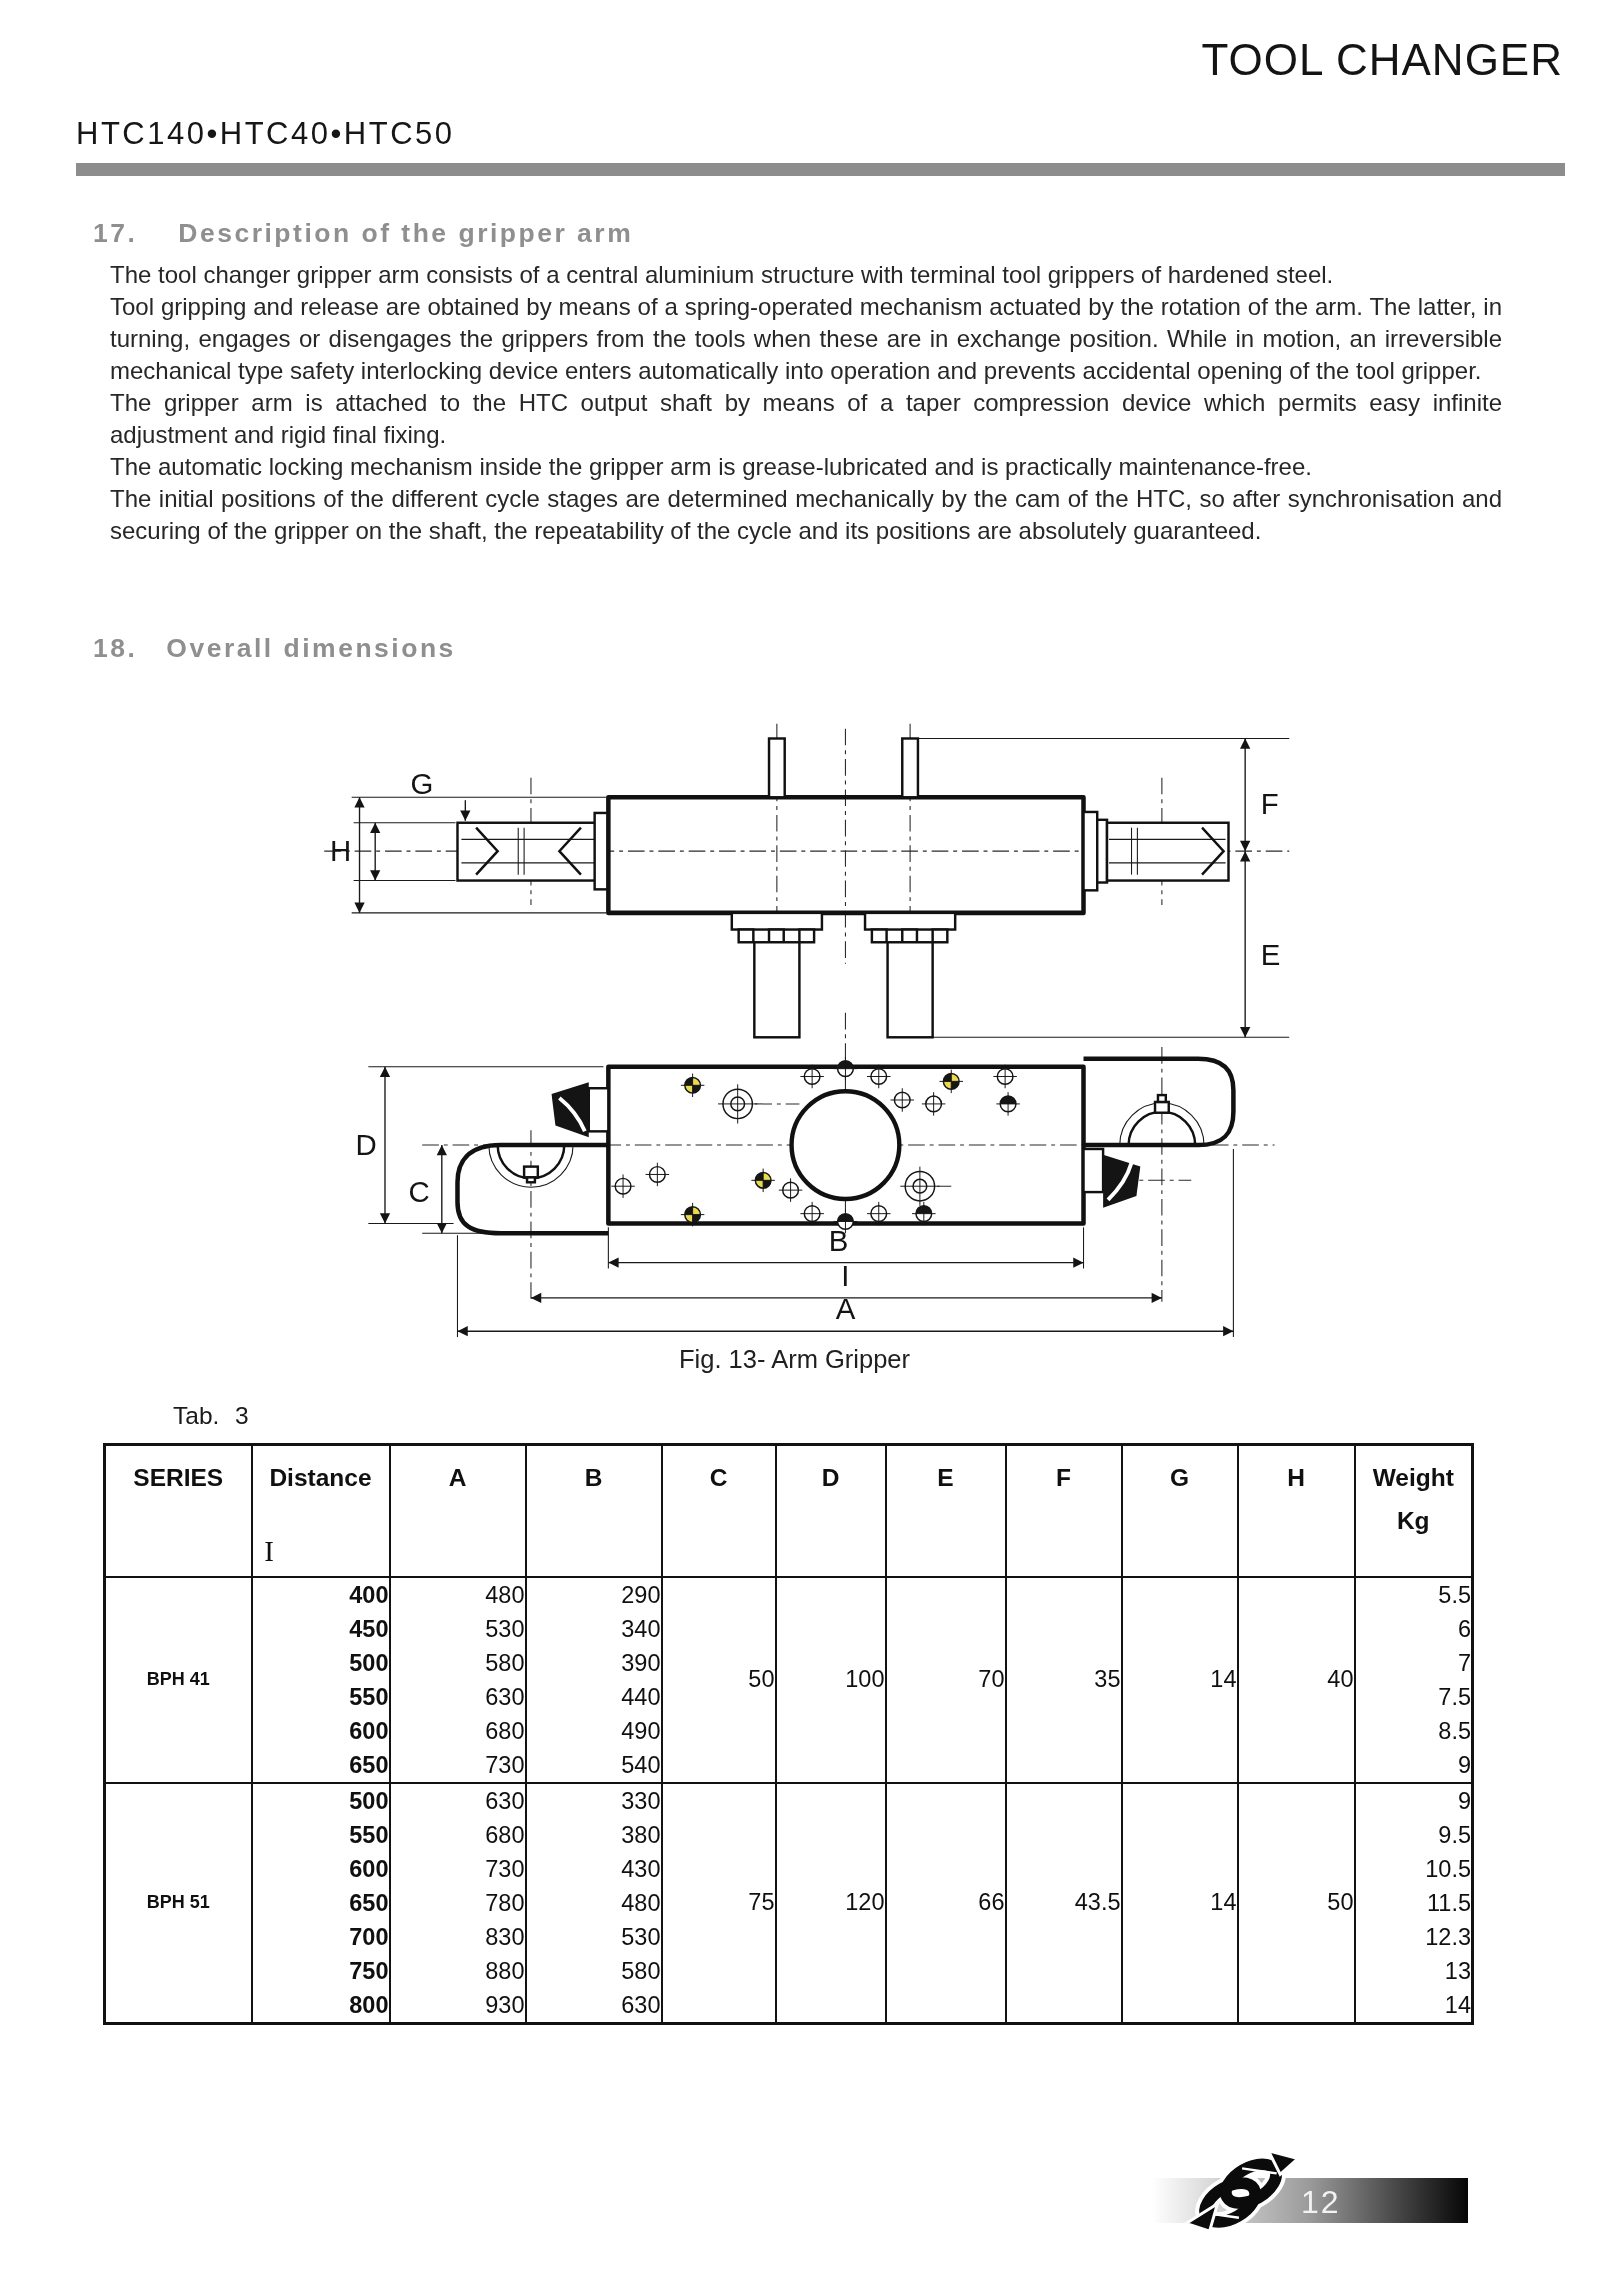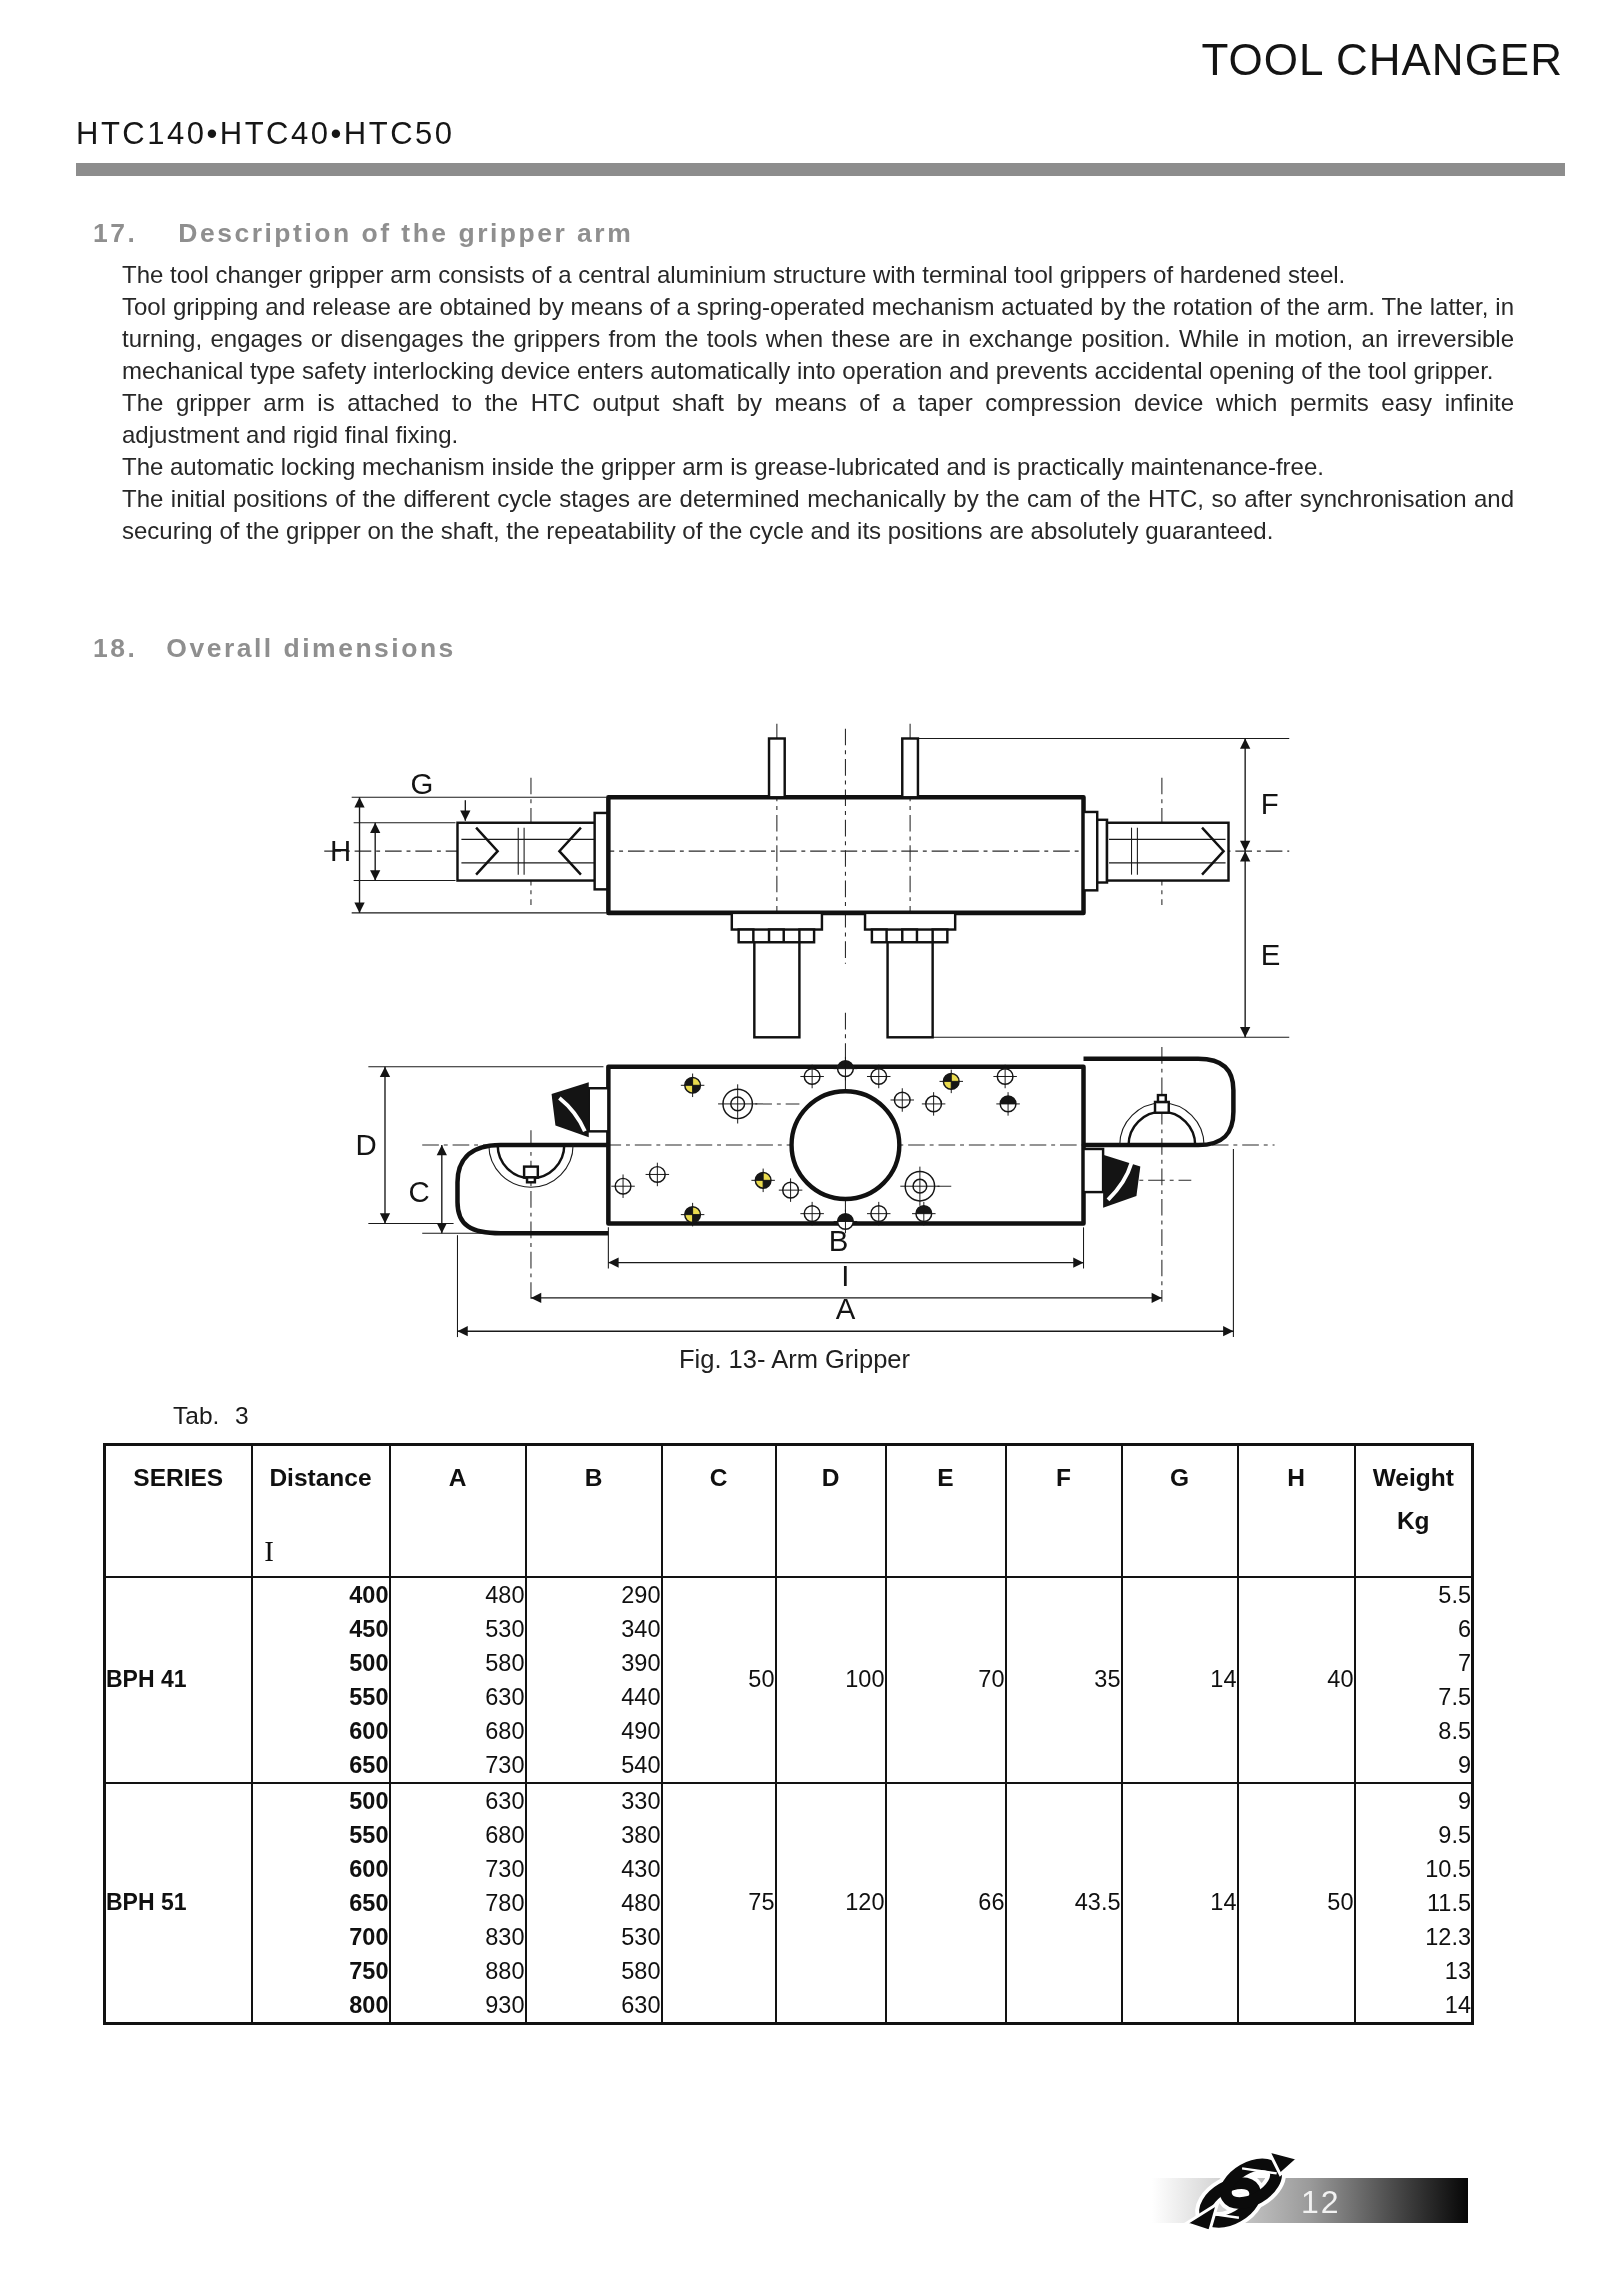--- a/index.html
+++ b/index.html
@@ -8,21 +8,21 @@
 
   .doc-title{position:absolute;right:58px;top:35px;font-size:44px;letter-spacing:1px;color:#141414;}
   .models{position:absolute;left:76px;top:116px;font-size:31px;letter-spacing:2.5px;color:#161616;}
   .rule-bar{position:absolute;left:76px;top:163px;width:1489px;height:12.7px;background:#8d8d8d;}
 
   .sec-head{position:absolute;font-size:26.5px;font-weight:bold;color:#8f8f8f;letter-spacing:2.5px;text-align:center;}
   .sec-head .num{margin-right:41px;}
   #sec17{left:93px;top:218px;}
   #sec18{left:93px;top:633px;}
 
-  .body-text{position:absolute;left:122px;top:259px;width:1392px;font-size:24px;
+  .body-text{position:absolute;left:110px;top:259px;width:1392px;font-size:24px;
              line-height:32px;text-align:justify;color:#272727;}
   .body-text p{margin:0;}
 
   .drawing{position:absolute;left:265px;top:714px;width:1059px;height:627px;}
   .fig-caption{position:absolute;left:265px;top:1345px;width:1059px;text-align:center;
                font-size:25.5px;color:#202020;}
 
   .tab-label{position:absolute;left:173px;top:1402px;font-size:24.5px;color:#1a1a1a;}
   .tab-label .sp{display:inline-block;width:15.7px;}
 
@@ -32,21 +32,21 @@
   table.dims td,table.dims th{border:2.9px solid #121212;padding:0;}
   table.dims th{height:112px;vertical-align:top;text-align:center;font-weight:bold;
                 padding-top:17.6px;position:relative;font-size:24.5px;}
   th.series-h{padding-top:29px;}
   .dist-i{position:absolute;left:11.8px;bottom:7.8px;font-family:"Liberation Serif",serif;
           font-size:29px;font-weight:normal;}
   .w-kg{margin-top:15.7px;}
   td.vals{vertical-align:middle;text-align:right;}
   td.vals .ln{line-height:34px;height:34px;}
   td.dist .ln{font-weight:bold;}
-  td.series{font-weight:bold;vertical-align:middle;font-size:23px;}
+  td.series{font-weight:bold;text-align:center;vertical-align:middle;font-size:18px;}
 
   .footer-bar{position:absolute;left:1152px;top:2178px;width:316px;height:45px;
       background:linear-gradient(90deg,#ffffff 0%,#d6d6d6 20%,#9a9a9a 50%,#3a3a3a 82%,#060606 100%);}
   .page-num{position:absolute;left:149px;top:5.9px;font-size:32px;color:#f2f2f2;letter-spacing:2px;}
   .logo{position:absolute;left:1182px;top:2141px;}
 
   
   .thick{stroke:#111;stroke-width:4.6;fill:none;stroke-linejoin:round;}
   .med{stroke:#111;stroke-width:2.5;fill:#fff;}
   .medn{stroke:#111;stroke-width:2.5;fill:none;}

